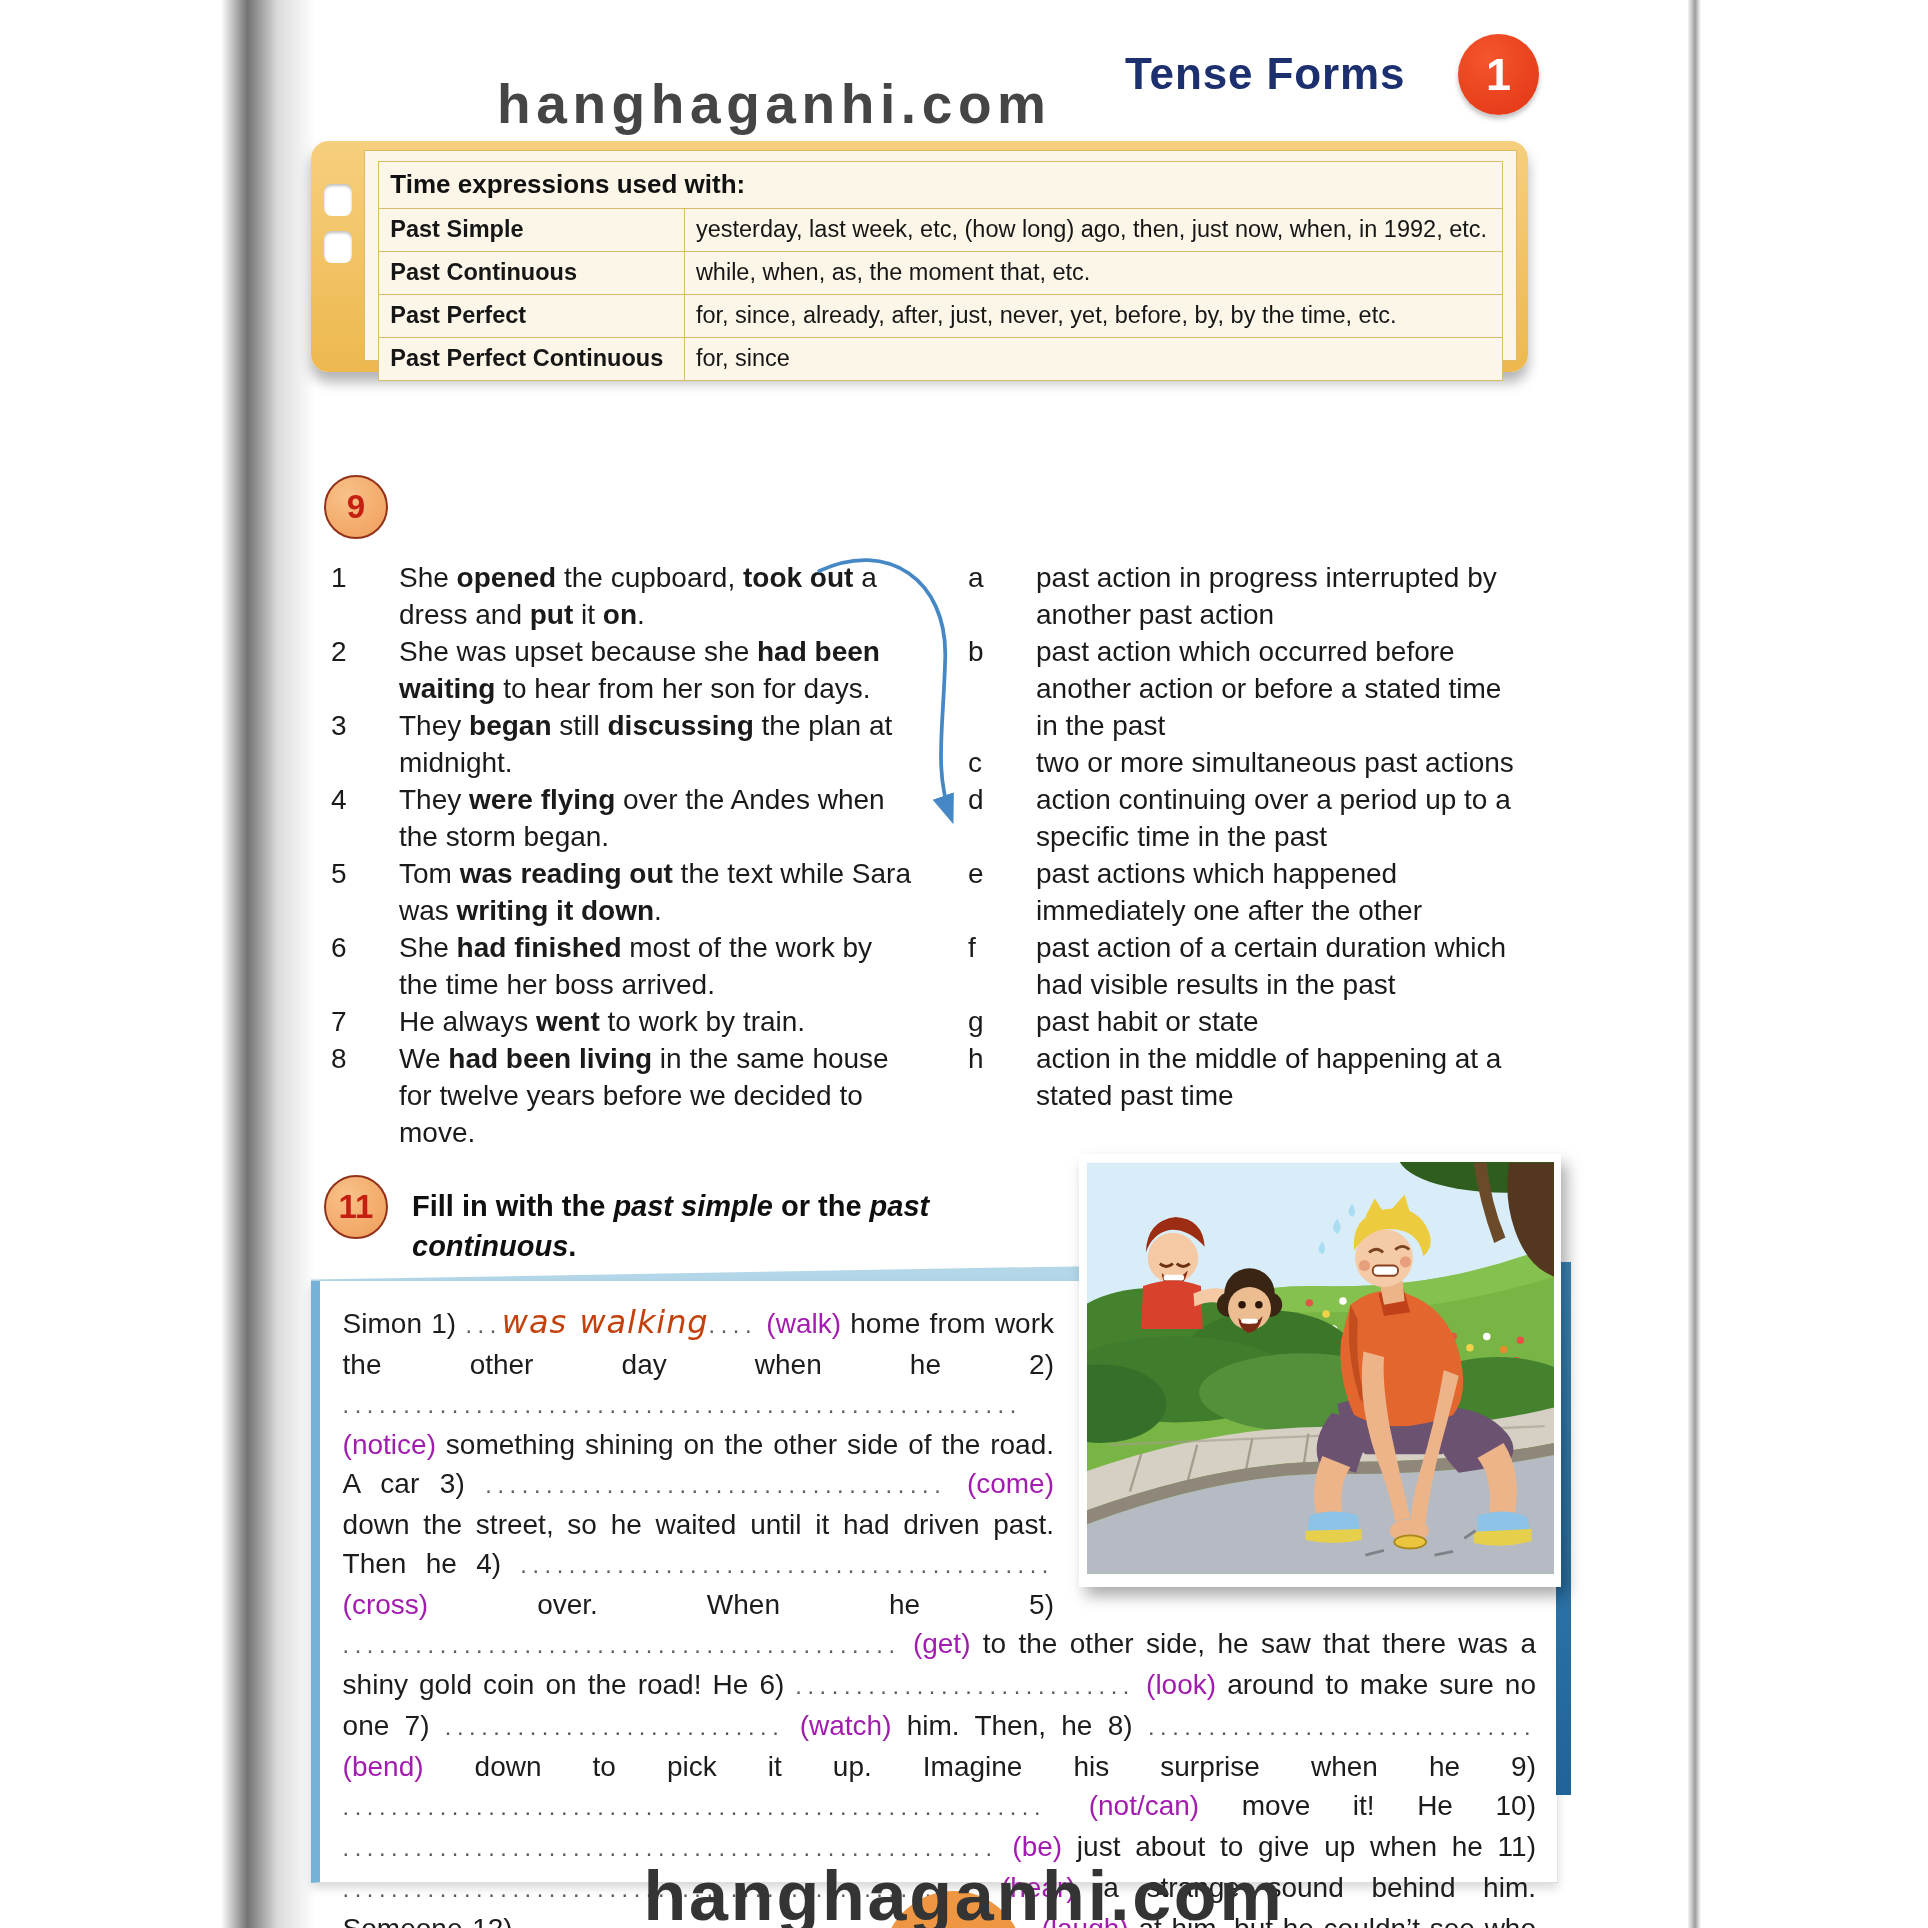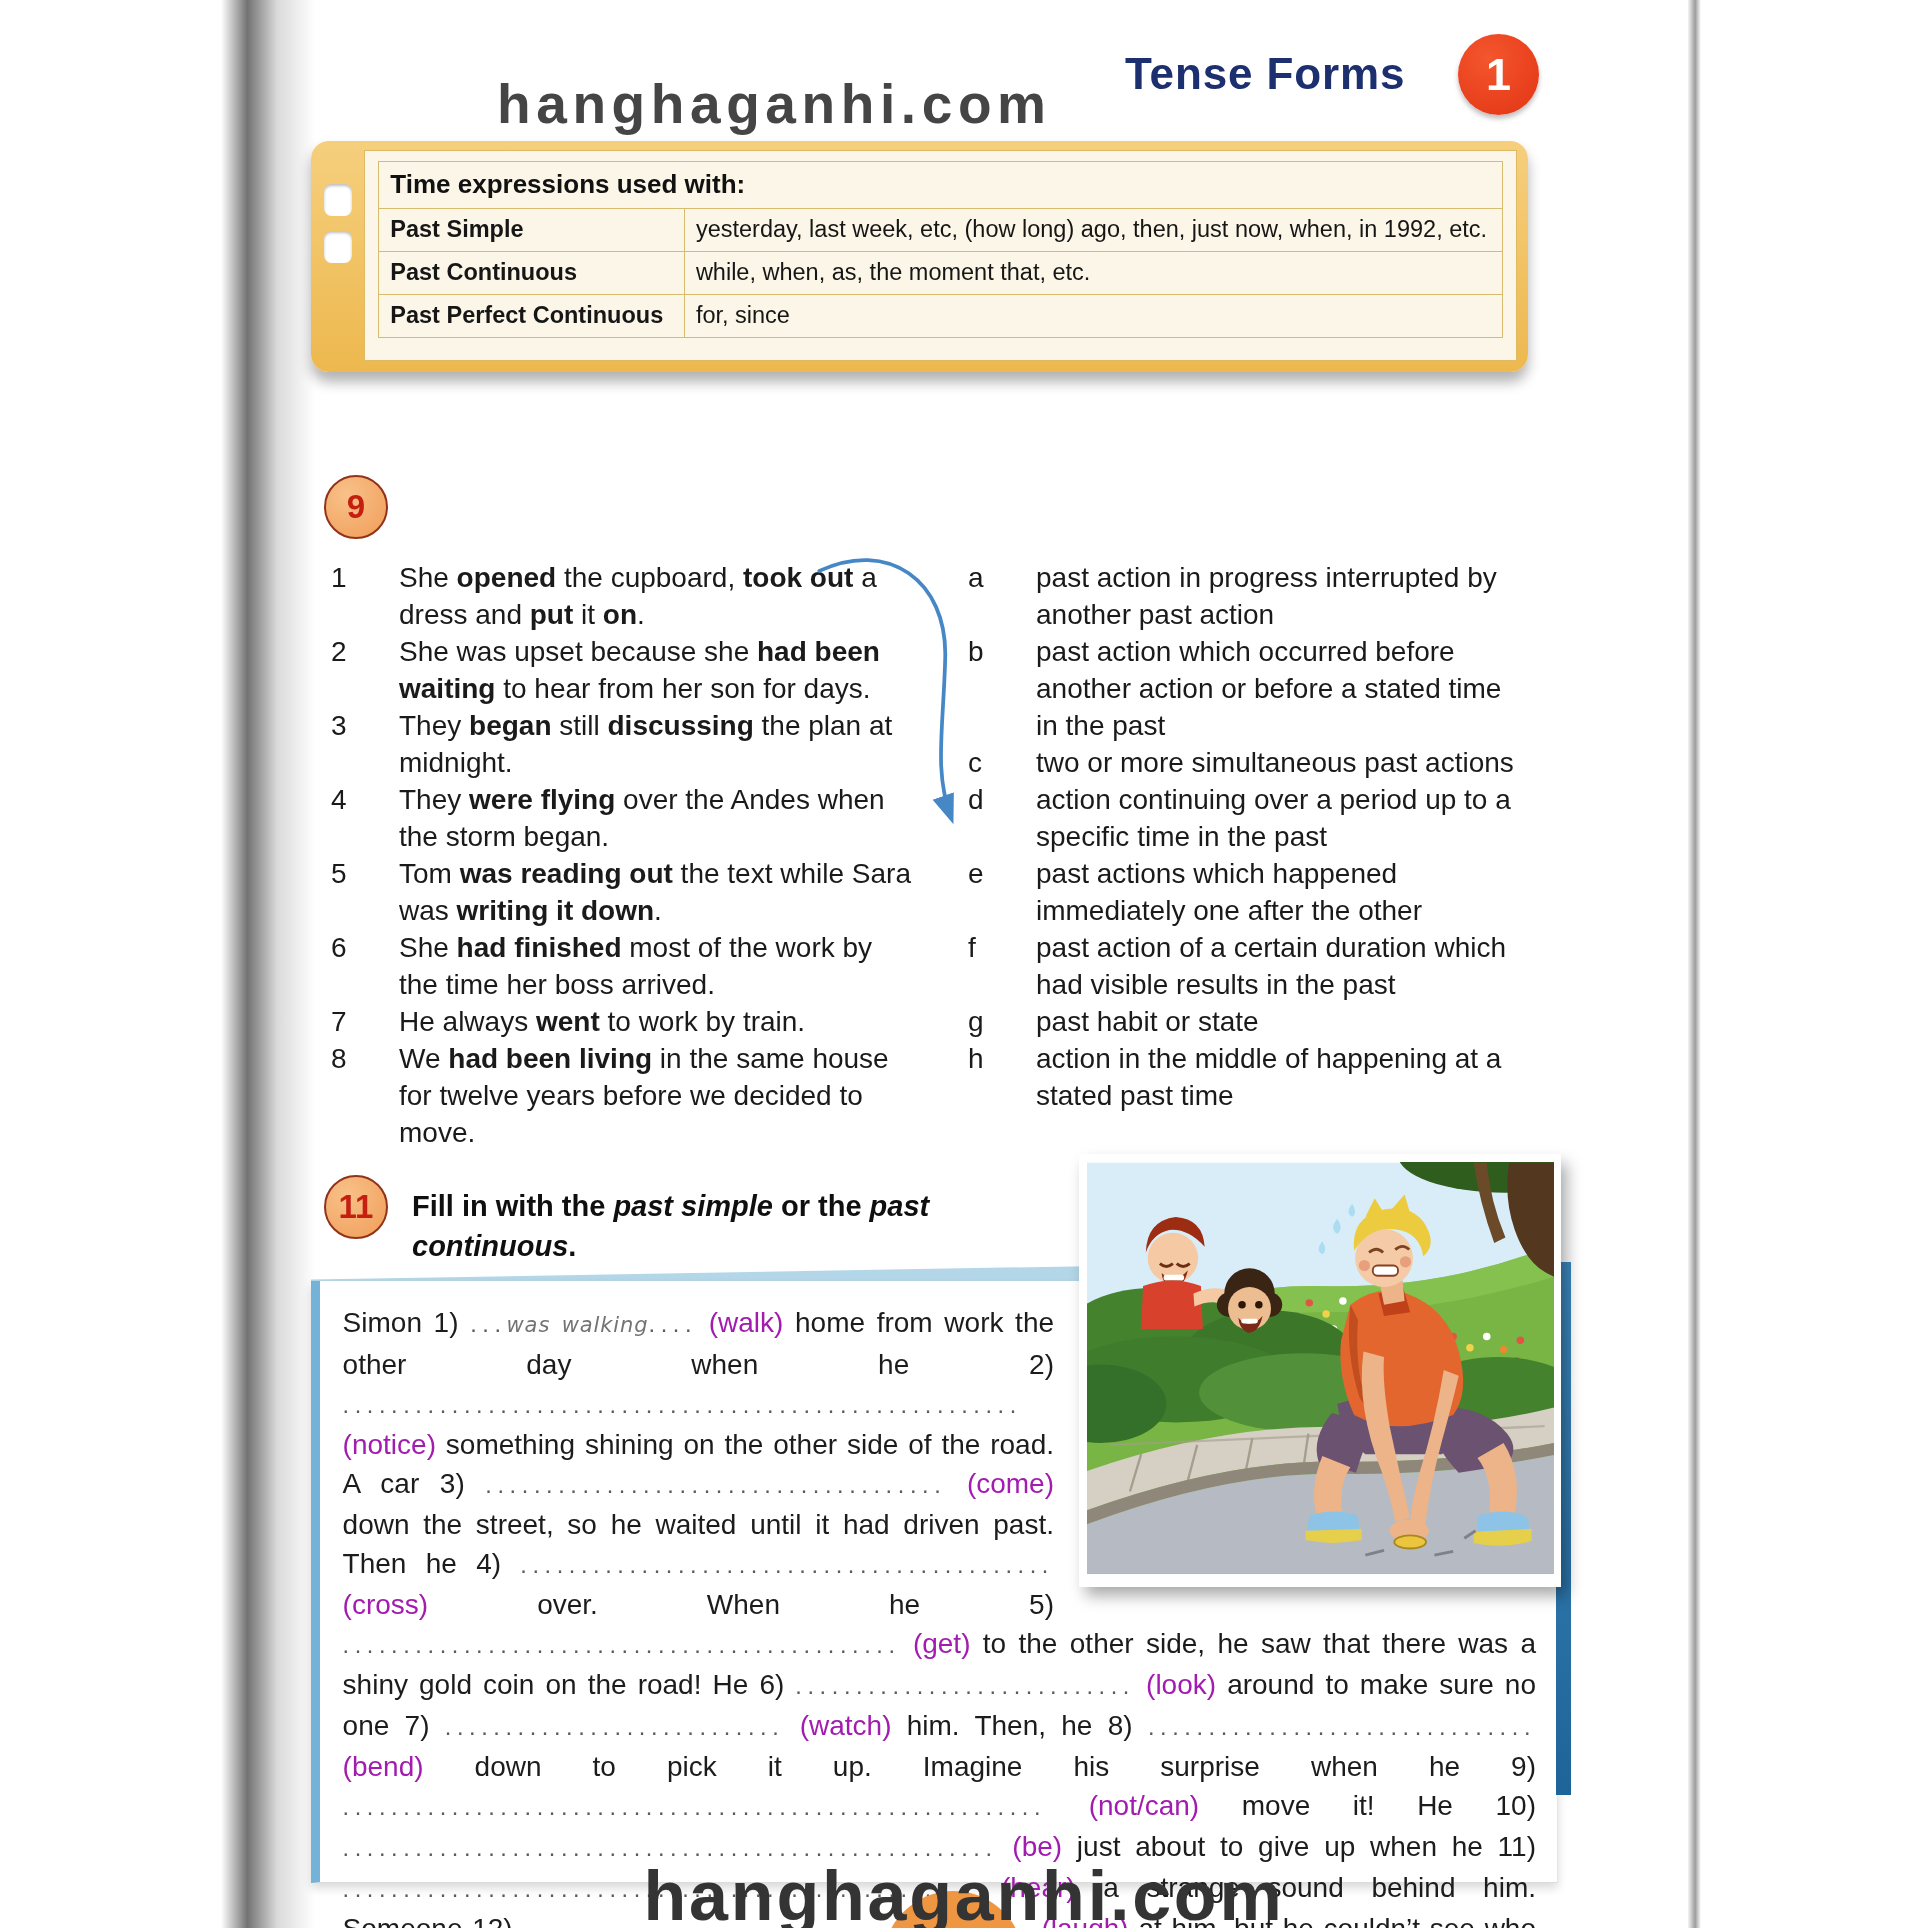--- a/index.html
+++ b/index.html
@@ -57,21 +57,21 @@
   .story-panel{position:absolute;left:311px;top:1258px;width:1247px;height:625px;}
   .story-wedge{position:absolute;left:0;top:0;width:100%;height:30px;background:#b3d7e8;
     clip-path:polygon(0 72%,100% 0,100% 100%,0 100%);}
   .story-box{position:absolute;left:0;top:22.6px;right:0;bottom:0;background:#fff;
     border-left:9.4px solid #74b2d8;border-bottom:0.9px solid #dcdcdc;border-right:0.9px solid #e6e6e6;
     box-shadow:0 5.6px 9.4px rgba(0,0,0,.15);}
   .story-text{margin:22.6px 21px 17px 22.6px;font-size:28px;line-height:39px;text-align:justify;color:#1c1c1c;}
   .img-spacer{float:right;width:482px;height:290px;}
   .story-text b{font-weight:normal;color:#a21caf;}
   .dots{color:#5a5a5a;letter-spacing:5.6px;font-size:23.5px;word-break:break-all;}
-  .hand{font-family:"DejaVu Sans",sans-serif;font-style:italic;color:#737373;font-size:21px;letter-spacing:0.9px;}
+  .hand{font-family:"DejaVu Sans",sans-serif;font-style:italic;color:#c2410c;font-size:32px;letter-spacing:0.9px;}
   .story-rightbar{position:absolute;left:1556px;top:1262px;width:15px;height:533px;
     background:linear-gradient(#3c88bd,#1f6499);}
 
   
   .illus{position:absolute;left:1079px;top:1154px;width:482px;height:433px;background:#fff;
     padding:7.5px 7.5px 13px 7.5px;box-shadow:5.6px 9.4px 15px rgba(0,0,0,.35);box-sizing:border-box;}
   .illus svg{width:100%;height:100%;display:block;}
 </style>
 </head>
 <body>
@@ -97,20 +97,24 @@
           <tr>
             <th colspan="2"><span>Time expressions used with:</span></th>
           </tr>
         <tr>
               <td class="tense">Past Simple</td>
               <td>yesterday, last week, etc, (how long) ago, then, just now, when, in 1992, etc.</td>
             </tr>
             <tr>
               <td class="tense">Past Continuous</td>
               <td>while, when, as, the moment that, etc.</td>
+            </tr>
+            <tr>
+              <td class="tense">Past Perfect</td>
+              <td>for, since, already, after, just, never, yet, before, by, by the time, etc.</td>
             </tr>
             <tr>
               <td class="tense">Past Perfect Continuous</td>
               <td>for, since</td>
             </tr>
           </tbody>
       </table>
     </div>
   </div>
 

